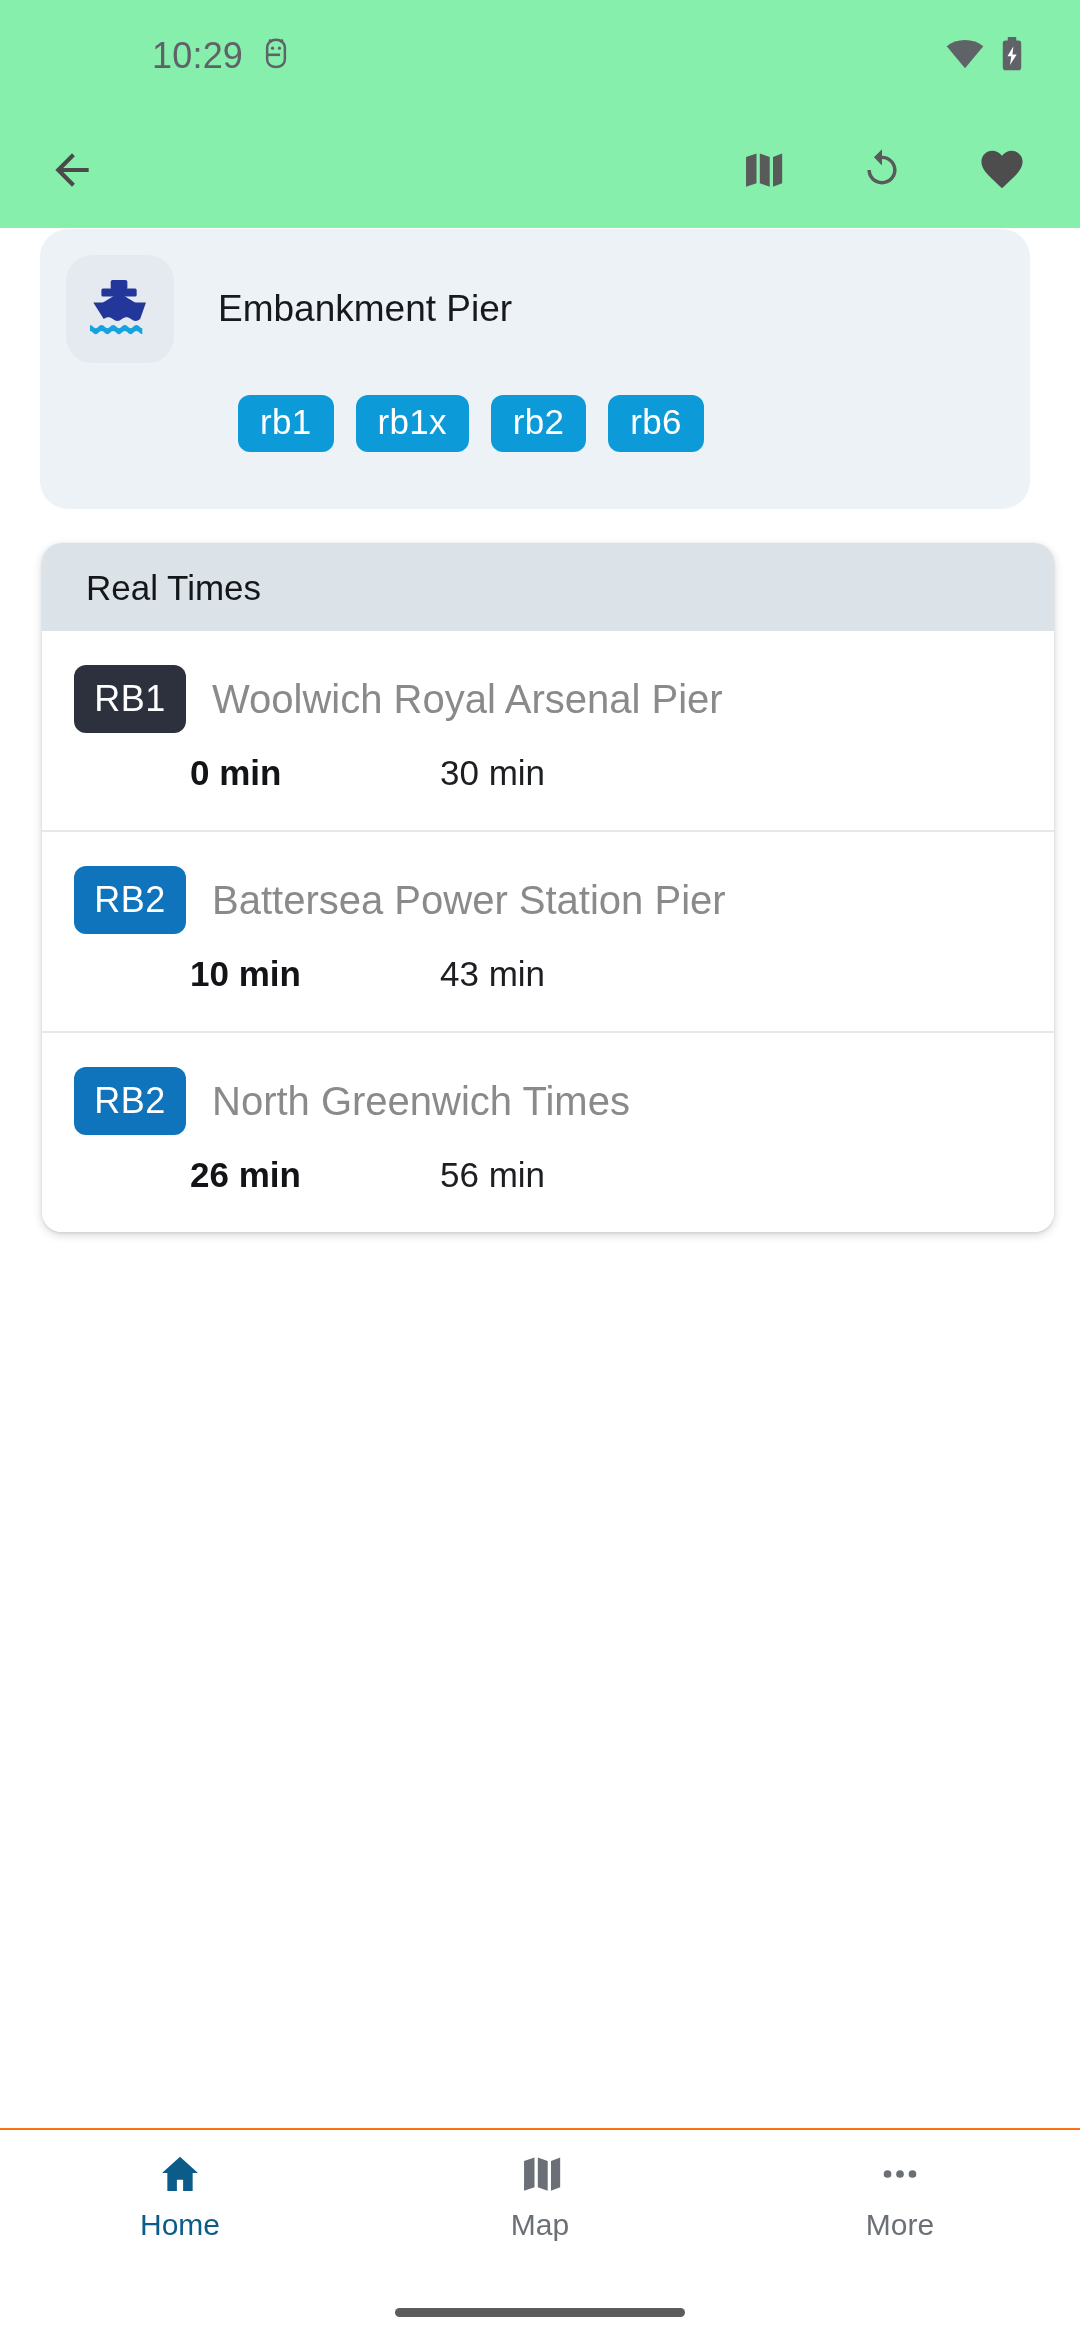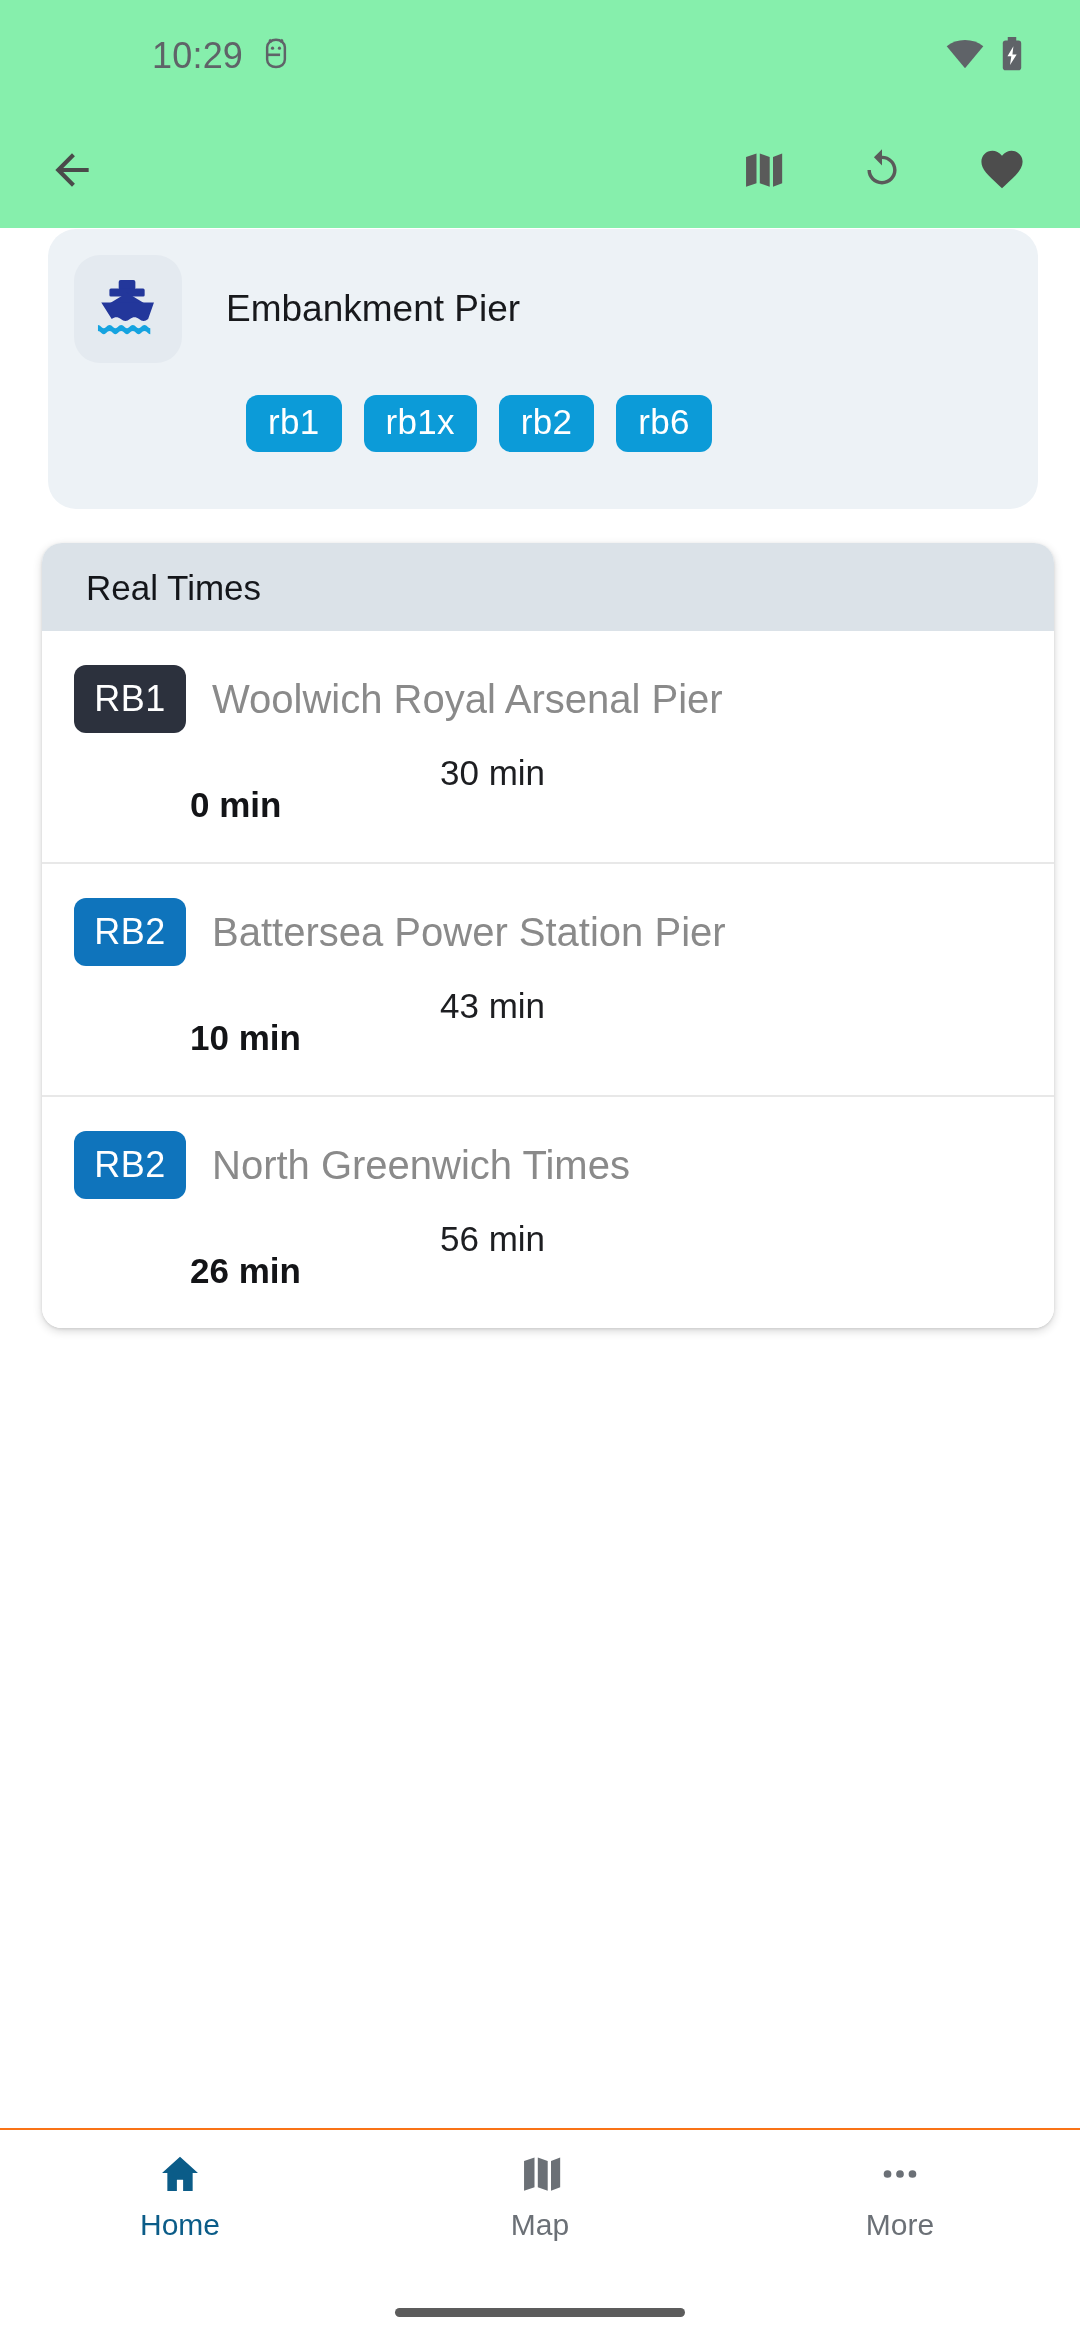--- a/index.html
+++ b/index.html
@@ -78,21 +78,21 @@
   
   .content {
     flex: 1 1 auto;
     position: relative;
     background: #ffffff;
   }
 
   
   .stop-card {
     position: absolute;
-    left: 48px;
+    left: 40px;
     top: 1px;
     width: 990px;
     height: 280px;
     background: #EDF2F6;
     border-radius: 28px;
   }
   .stop-row {
     display: flex;
     align-items: center;
     padding: 26px 0 0 26px;
@@ -189,21 +189,20 @@
     display: flex;
     margin-top: 22px;
     padding-left: 116px;
   }
   .time-primary {
     font-size: 35px;
     font-weight: bold;
     color: #131417;
     line-height: 1;
     width: 250px;
-    margin-top: 32px;
   }
   .time-secondary {
     font-size: 35px;
     color: #1d1e21;
     line-height: 1;
     text-align: right;
   }
 
   
   .bottom-nav {

